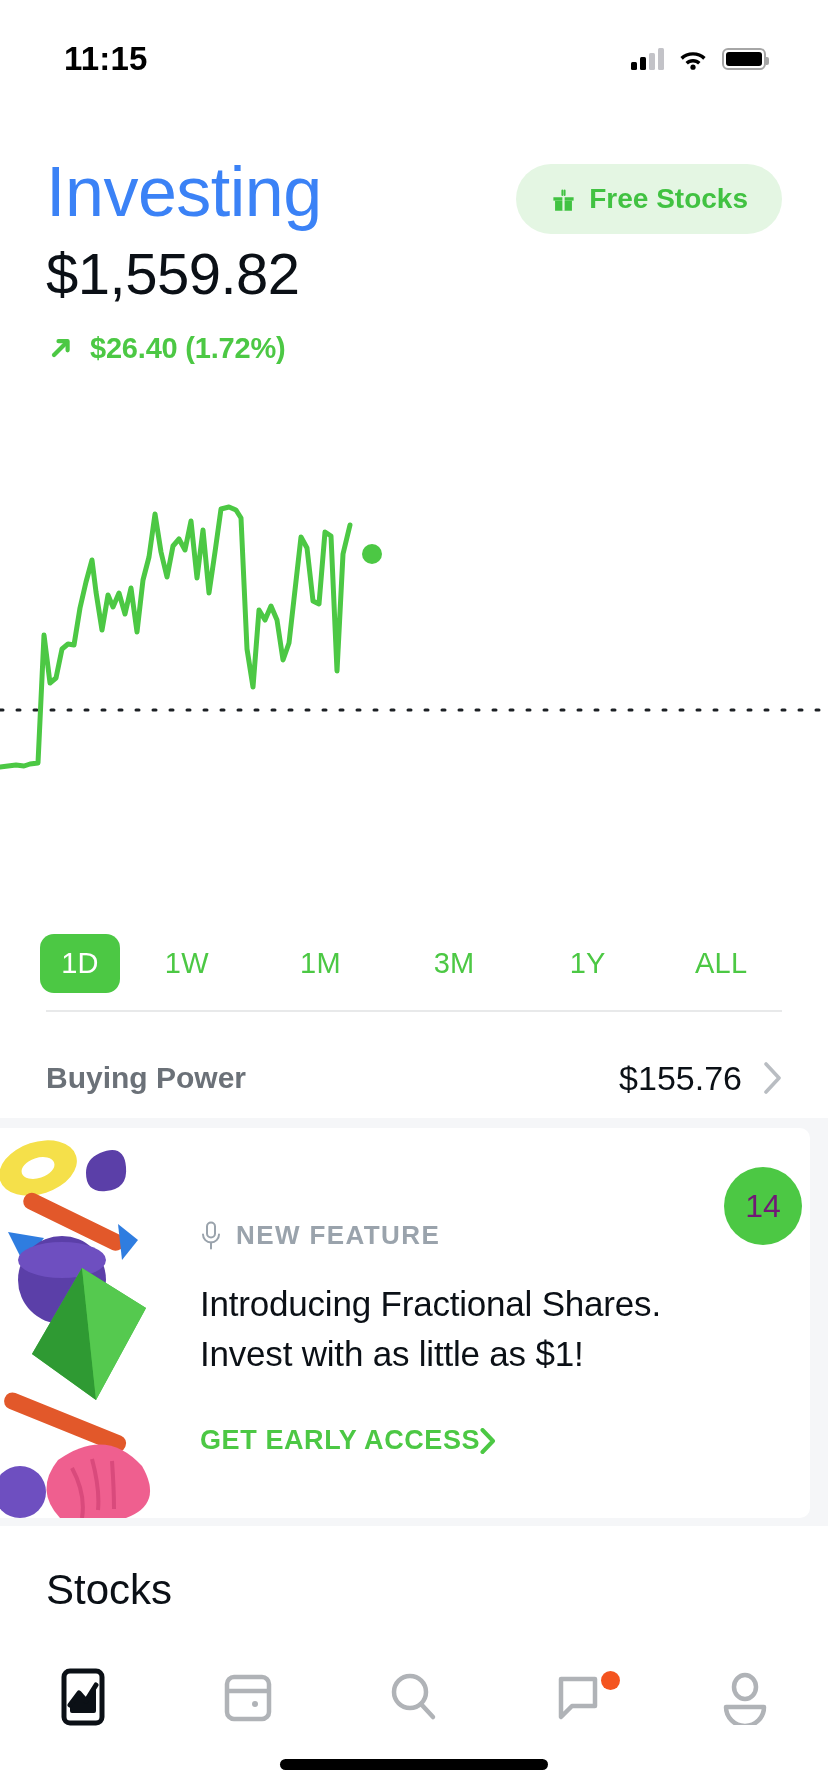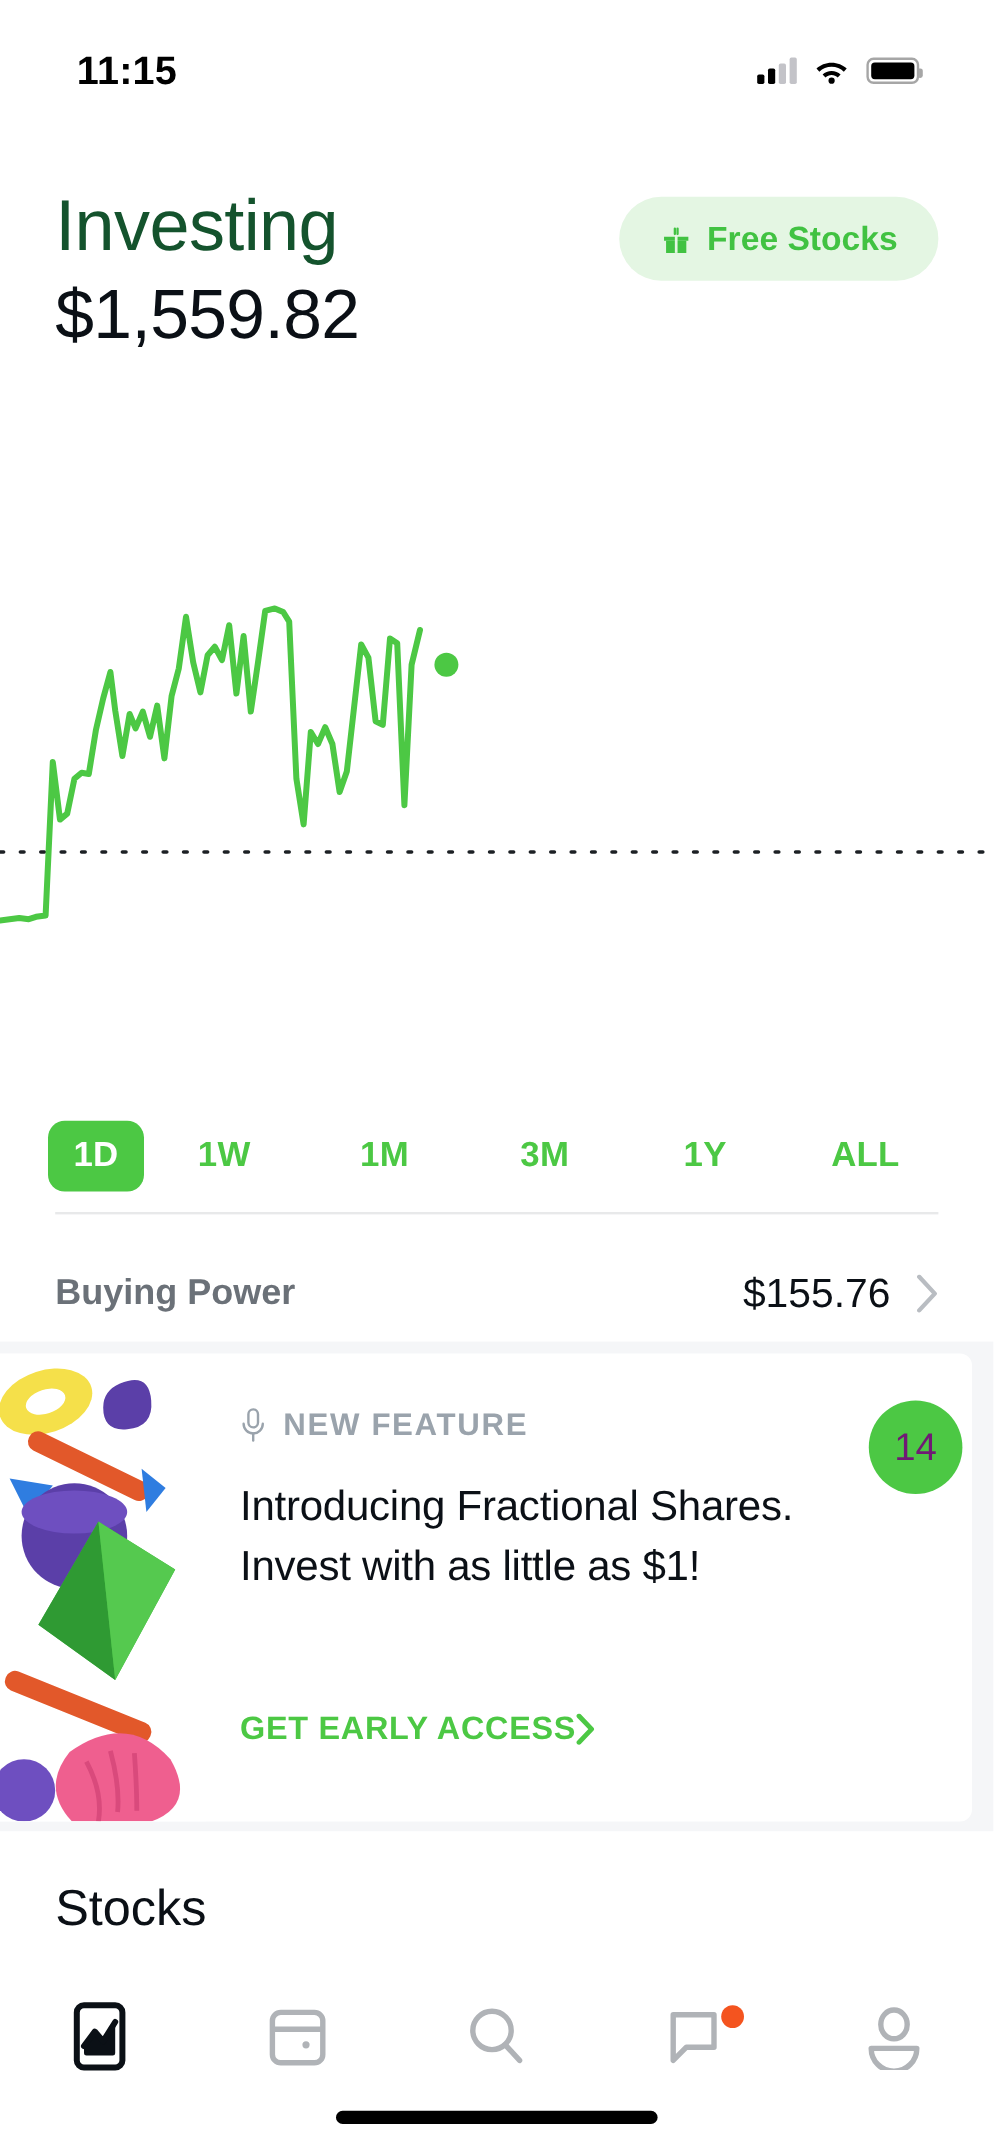--- a/index.html
+++ b/index.html
@@ -32,21 +32,21 @@
   .sb-wifi { width:30px; height:22px; }
   .sb-batt { position:relative; width:44px; height:22px; border:2px solid rgba(0,0,0,0.35);
              border-radius:6px; padding:2px; }
   .sb-batt span { display:block; height:100%; width:100%; background:#000; border-radius:3px; }
   .sb-batt::after { content:""; position:absolute; right:-5px; top:7px; width:3px; height:8px;
                     background:rgba(0,0,0,0.35); border-radius:0 2px 2px 0; }
 
   
   .header { position:absolute; top:156px; left:0; width:828px; padding:0 46px; }
   .title-row { display:flex; align-items:flex-start; justify-content:space-between; }
-  .page-title { font-size:60px; font-weight:400; color:#14532d; line-height:1.05; letter-spacing:-0.5px; }
+  .page-title { font-size:70px; font-weight:400; color:#3b82f6; line-height:1.05; letter-spacing:-0.5px; }
   .portfolio-value { font-size:58px; font-weight:400; color:#0b1016; line-height:1.18;
                      letter-spacing:-0.5px; margin-top:10px; }
   .free-stock {
     display:inline-flex; align-items:center; gap:12px;
     background:#e4f6e3; color:#41c242;
     border-radius:40px; padding:19px 34px;
     font-size:28px; font-weight:700; white-space:nowrap;
     margin-top:8px;
   }
   .gift-ico { width:27px; height:27px; display:block; }
@@ -57,21 +57,21 @@
   
   .chart-wrap { position:absolute; top:430px; left:0; width:828px; height:360px; }
   .chart-svg { display:block; width:828px; height:360px; }
 
   
   .ranges {
     position:absolute; top:934px; left:0; width:828px;
     display:flex; align-items:center; padding:0 40px;
   }
   .range-btn {
-    flex:1; text-align:center; font-size:29px; font-weight:700;
+    flex:1; text-align:center; font-size:29px; font-weight:400;
     color:#4cc844; letter-spacing:0.2px; padding:12px 0;
     background:transparent; border:none; font-family:inherit;
   }
   .range-btn.active {
     color:#ffffff; background:#4cc844; border-radius:14px;
     max-width:80px; flex:0 0 80px; padding:13px 0;
   }
 
   
   .divider { position:absolute; top:1010px; left:46px; width:736px; height:2px; background:#e8e9ea; }
@@ -87,21 +87,21 @@
   
   .card-band { position:absolute; top:1118px; left:0; width:828px; height:408px; background:#f5f6f8; }
   .feature-card {
     position:absolute; top:1128px; left:0; width:810px; height:390px;
     background:#ffffff; border-radius:0 10px 10px 0; overflow:hidden;
     display:flex;
   }
   .card-art { position:relative; width:172px; height:390px; flex:0 0 172px; overflow:hidden; background:#fff; }
   .card-art svg { position:absolute; top:0; left:0; }
   .card-body { flex:1; padding:44px 30px 0 28px; position:relative; }
-  .feature-kicker { display:flex; align-items:center; gap:14px; }
+  .feature-kicker { display:flex; align-items:center; gap:14px;margin-top:48px; }
   .mic-ico { width:22px; height:30px; display:block; }
   .kicker-text { font-size:26px; font-weight:700; color:#9aa3ac; letter-spacing:1.4px; }
   .feature-head {
     margin-top:28px; font-size:35px; line-height:1.42; color:#0b1016; font-weight:400;
     letter-spacing:-0.2px; max-width:520px;
   }
   .cta { position:absolute; bottom:62px; left:28px; display:flex; align-items:center; }
   .cta-text { font-size:27px; font-weight:700; color:#4cc844; letter-spacing:0.6px; }
   .cta-chev { width:16px; height:26px; display:block; }
   .badge {
@@ -163,20 +163,27 @@
       <div class="free-stock">
         <svg class="gift-ico" viewBox="0 0 24 24">
           <path d="M3 10h18v3H3z" fill="#41c242"></path>
           <path d="M4.5 13h15v9h-15z" fill="#41c242"></path>
           <path d="M11 8V4M13 8V4" stroke="#41c242" stroke-width="1.7" fill="none" stroke-linecap="round"></path>
           <rect x="11" y="9" width="2" height="13" fill="#e4f6e3"></rect>
         </svg>
         <span>Free Stocks</span>
       </div>
     </div>
+    <div class="change-row">
+      <svg class="change-arrow" viewBox="0 0 30 30">
+        <path d="M8 22L21 9" stroke="#4cc844" stroke-width="4.2" stroke-linecap="round"></path>
+        <path d="M12.5 8.2H21.6V17.3" stroke="#4cc844" stroke-width="4.2" fill="none" stroke-linecap="round" stroke-linejoin="round"></path>
+      </svg>
+      <span class="change-text">$26.40 (1.72%)</span>
+    </div>
   </div>
 
   <div class="chart-wrap">
     <svg class="chart-svg" viewBox="0 0 828 360" preserveAspectRatio="none">
 
       <line x1="0" y1="280" x2="828" y2="280" stroke="#1c2024" stroke-width="3" stroke-dasharray="3 14" stroke-linecap="round"></line>
 
       <polyline fill="none" stroke="#4cc844" stroke-width="5" stroke-linejoin="round" stroke-linecap="round" points="0,337 8,336 16,335 24,336 30,334 38,333 44,205 50,253 56,248 62,219 68,214 74,215 80,178 86,152 92,130 96,162 102,200 108,165 113,177 119,163 125,184 131,158 137,202 143,150 149,127 155,84 161,122 167,147 173,116 179,109 185,120 191,91 197,148 203,100 209,163 215,122 221,79 229,77 236,80 241,88 247,219 253,257 259,180 265,190 271,176 277,190 283,230 289,213 295,160 301,107 307,118 313,171 319,174 325,102 331,106 337,241 343,124 350,95"></polyline>
       <circle cx="372" cy="124" r="10" fill="#4cc844"></circle>
     </svg>

